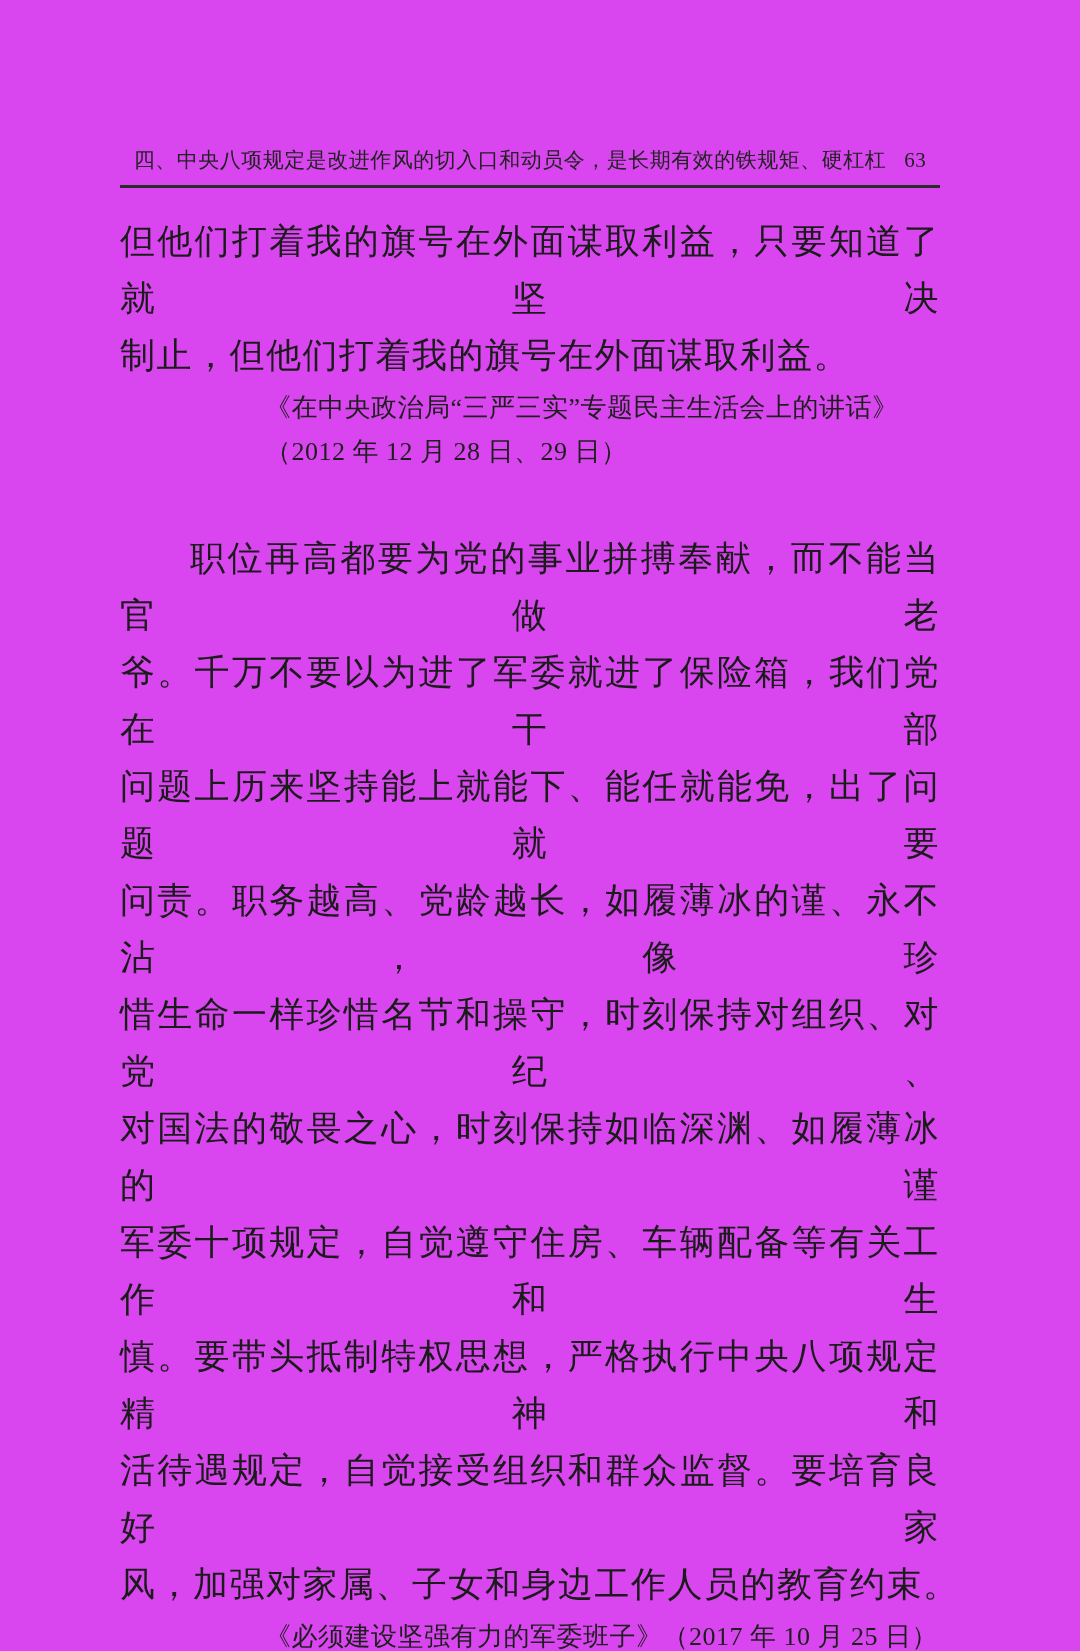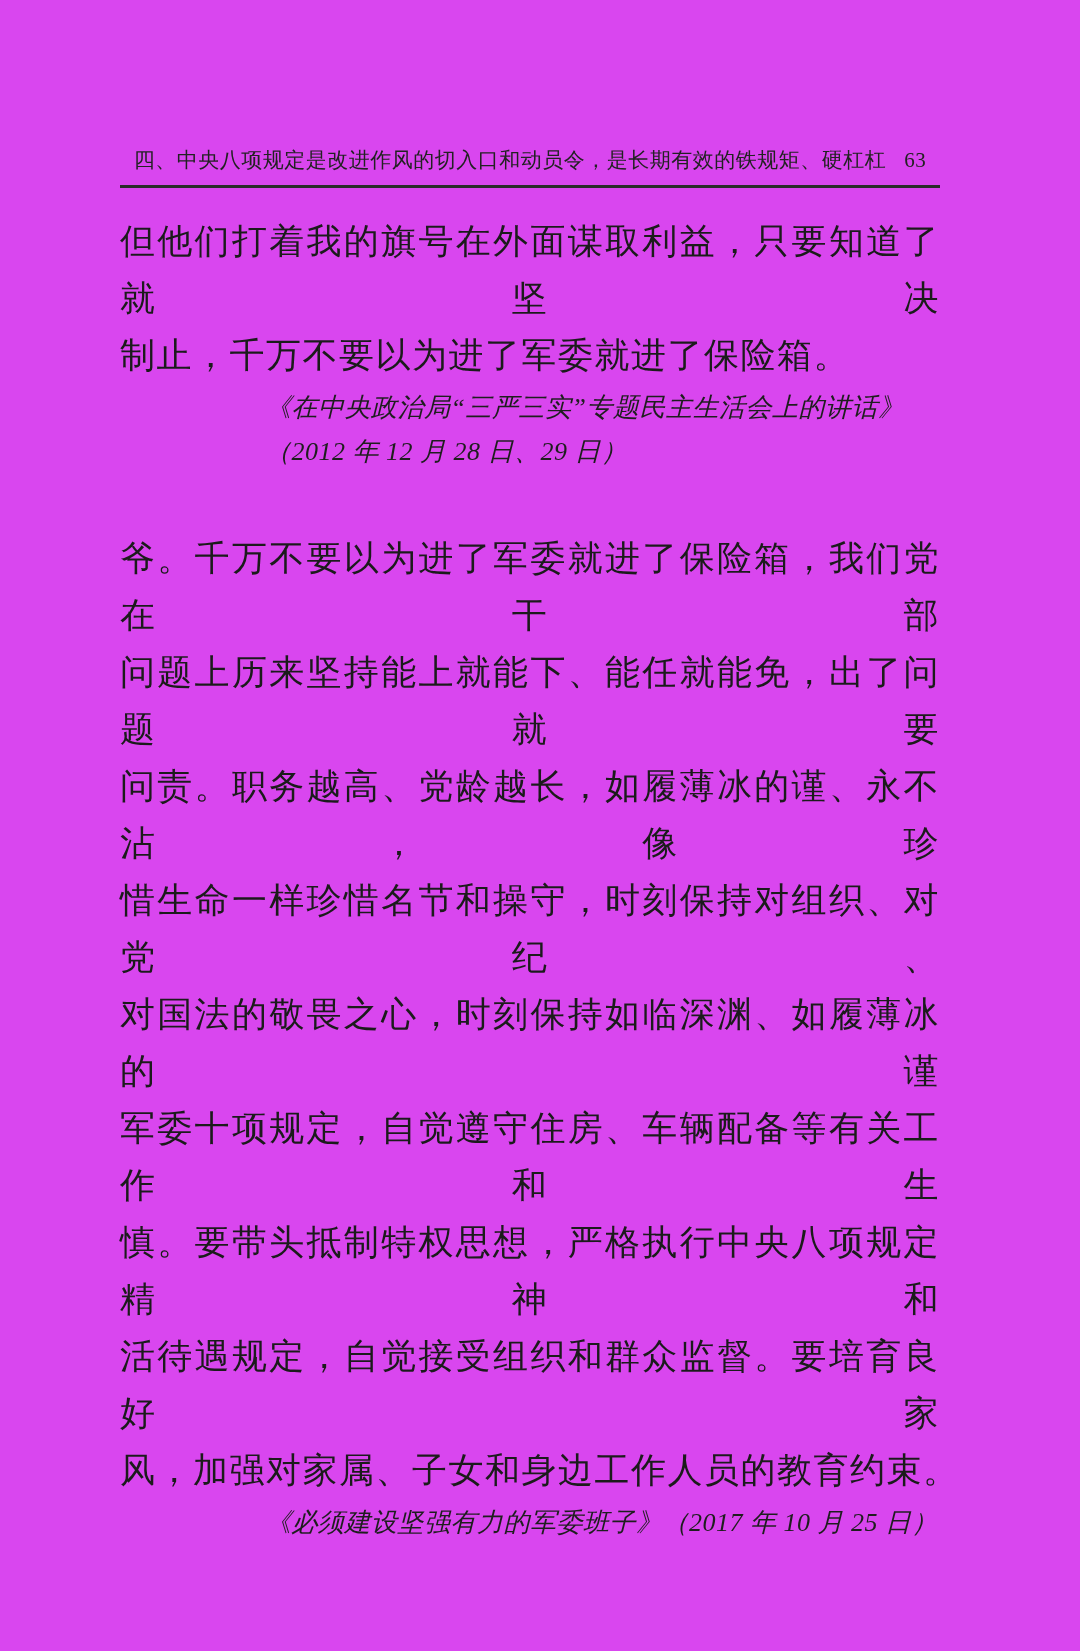--- a/index.html
+++ b/index.html
@@ -19,21 +19,21 @@
     white-space:nowrap;
   }
   .header-rule{height:3px;background:#2a2a2a;margin-top:11px;}
   
   .para{font-size:35px;line-height:57px;letter-spacing:1.5px;}
   .para .line{white-space:nowrap;font-family:Liberation Serif, serif;}
   .para .line.fill{text-align:justify;text-align-last:justify;white-space:normal;}
   .para .line.indent{text-indent:70px;}
   
   .citation{
-    font-size:26px;font-style:italic;letter-spacing:.5px;
+    font-size:26px;letter-spacing:.5px;
     padding-left:145px;color:#1e1e1e;
   }
   .citation .line{white-space:nowrap;}
   .citation.tight{line-height:44px;}
   .mt-p1{margin-top:25px;}
   .mt-c1{margin-top:2px;}
   .mt-p2{margin-top:56px;}
   .mt-c2{margin-top:2px;}
 </style>
 </head>
@@ -43,29 +43,30 @@
   <div class="content">
 
     <div class="header-row">
       <span>四、中央八项规定是改进作风的切入口和动员令，是长期有效的铁规矩、硬杠杠</span>
       <span>63</span>
     </div>
     <div class="header-rule"></div>
 
     <div class="para mt-p1">
         <div class="line fill">但他们打着我的旗号在外面谋取利益，只要知道了就坚决</div>
-        <div class="line">制止，千万不要以为进了军委就进了保险箱。</div>
+        <div class="line">制止，但他们打着我的旗号在外面谋取利益。</div>
       </div>
 
     <div class="citation tight mt-c1">
         <div class="line">《在中央政治局“三严三实”专题民主生活会上的讲话》</div>
         <div class="line">（2012 年 12 月 28 日、29 日）</div>
       </div>
 
     <div class="para mt-p2">
+        <div class="line fill indent">职位再高都要为党的事业拼搏奉献，而不能当官做老</div>
         <div class="line fill">爷。千万不要以为进了军委就进了保险箱，我们党在干部</div>
         <div class="line fill">问题上历来坚持能上就能下、能任就能免，出了问题就要</div>
         <div class="line fill">问责。职务越高、党龄越长，如履薄冰的谨、永不沾，像珍</div>
         <div class="line fill">惜生命一样珍惜名节和操守，时刻保持对组织、对党纪、</div>
         <div class="line fill">对国法的敬畏之心，时刻保持如临深渊、如履薄冰的谨</div>
         <div class="line fill">军委十项规定，自觉遵守住房、车辆配备等有关工作和生</div>
         <div class="line fill">慎。要带头抵制特权思想，严格执行中央八项规定精神和</div>
         <div class="line fill">活待遇规定，自觉接受组织和群众监督。要培育良好家</div>
         <div class="line">风，加强对家属、子女和身边工作人员的教育约束。</div>
       </div>

